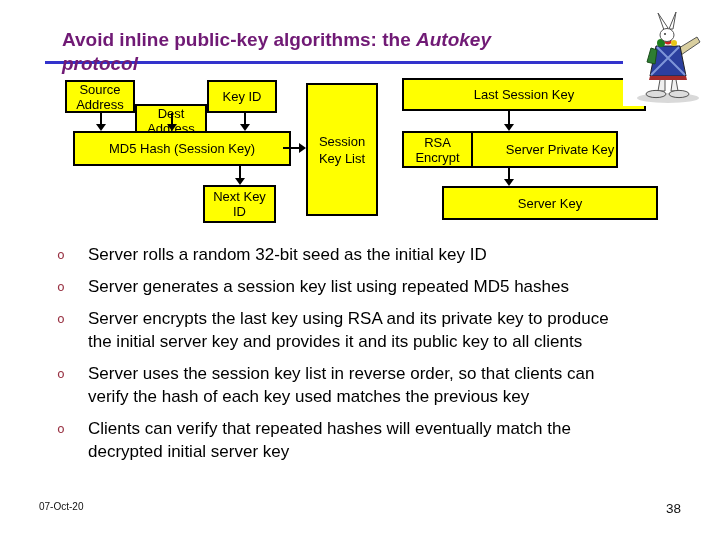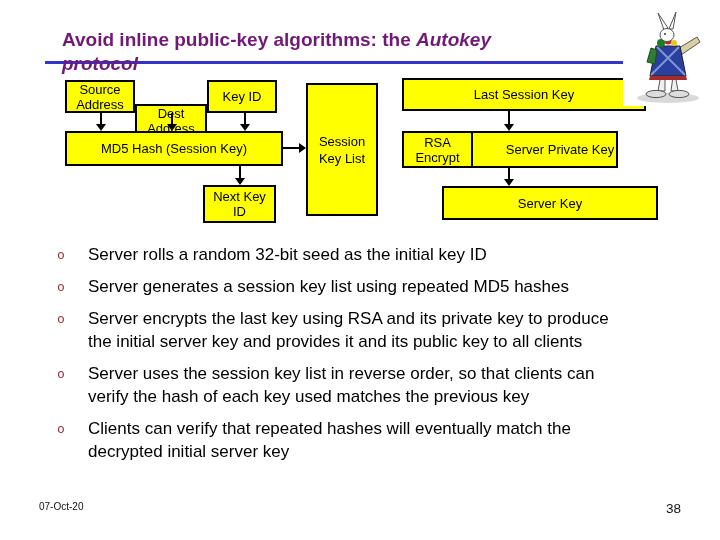--- a/index.html
+++ b/index.html
@@ -30,21 +30,21 @@
   .dbox{
     position:absolute;box-sizing:border-box;
     background:#FFFF00;border:2px solid #000;
     display:flex;align-items:center;justify-content:center;
     text-align:center;color:#000;font-size:13px;line-height:15px;
     z-index:1;padding:1px;
   }
   .b-source{left:65px;top:80px;width:70px;height:33px;}
   .b-dest{left:135px;top:80px;width:72px;height:33px;margin-top:24px;}
   .b-keyid{left:207px;top:80px;width:70px;height:33px;}
-  .b-md5{left:65px;top:131px;width:218px;height:35px;}
+  .b-md5{left:73px;top:131px;width:218px;height:35px;}
   .b-next{left:203px;top:185px;width:73px;height:38px;}
   .b-slist{left:306px;top:83px;width:72px;height:133px;line-height:17px;}
   .b-lsk{left:402px;top:78px;width:244px;height:33px;}
   .b-rsa{left:402px;top:131px;width:71px;height:37px;}
   .b-spk{left:471px;top:131px;width:147px;height:37px;padding-left:32px;}
   .b-skey{left:402px;top:186px;width:216px;height:34px;margin-left:40px;}
 
   
   .varrow{position:absolute;width:2px;background:#000;z-index:1;}
   .varrow::after{

